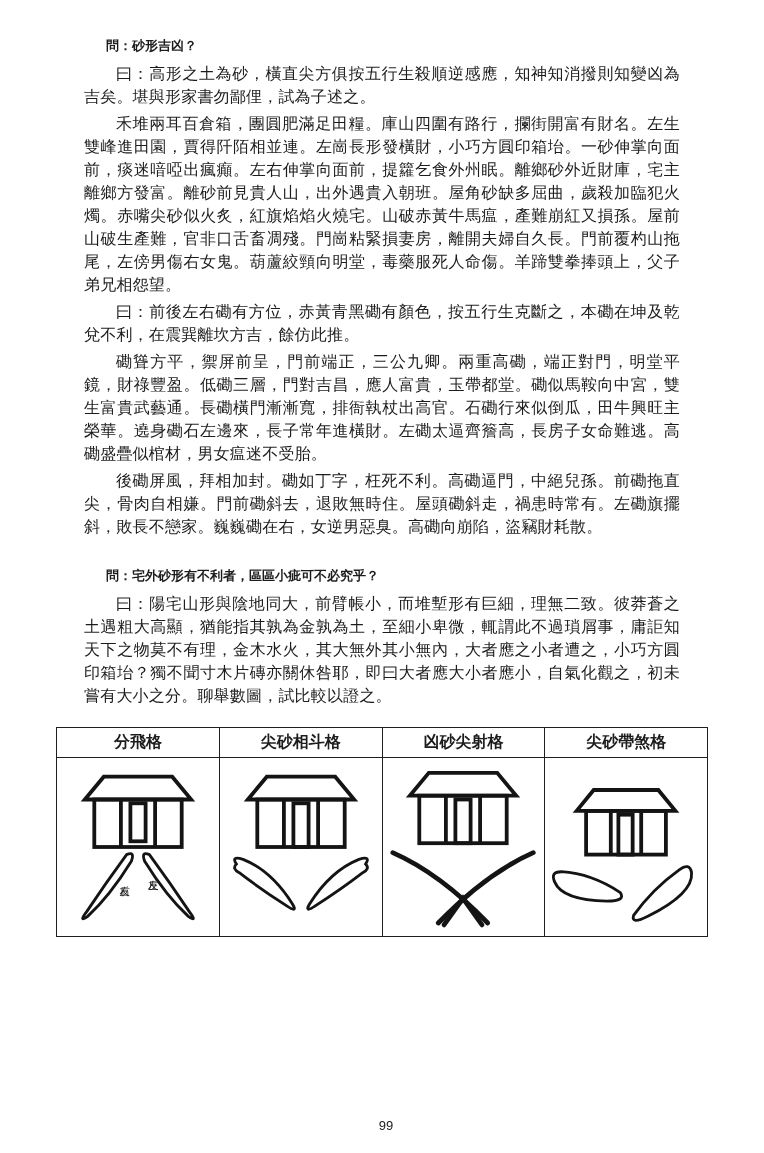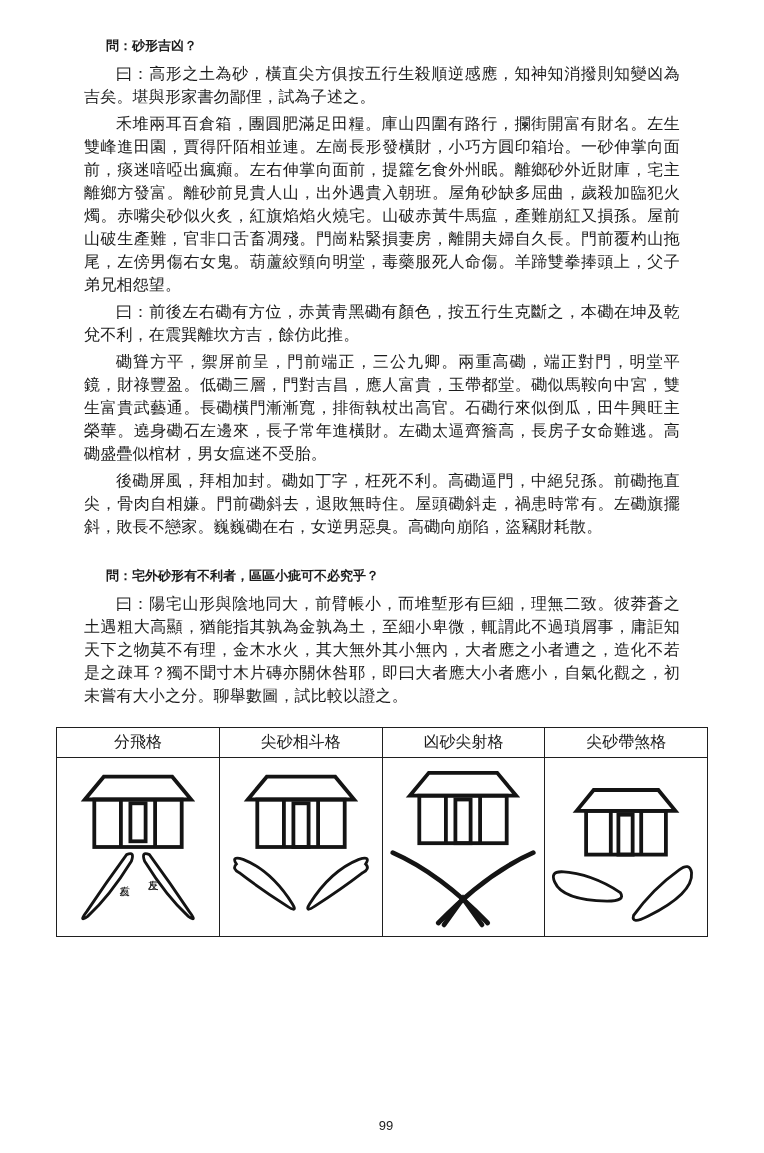--- a/index.html
+++ b/index.html
@@ -23,21 +23,21 @@
     letter-spacing:0.2px;
   }
   table.diagram-table{
     margin:20px 56px 0 56px;
     width:652px;
     border-collapse:collapse;
     table-layout:fixed;
   }
   table.diagram-table th{
     border:1px solid #1f1f1f;
-    font-size:16px;font-weight:normal;
+    font-size:16px;font-weight:bold;
     padding:4px 0;
     font-family:"Liberation Serif","DejaVu Serif",serif;
   }
   table.diagram-table td{
     border:1px solid #1f1f1f;
     height:178px;
     text-align:center;vertical-align:middle;
     padding:0;
   }
   .diagram-svg{display:block;margin:0 auto;}
@@ -55,21 +55,21 @@
 
   <h3 class="q-heading">問：砂形吉凶？</h3>
   <p class="body-para">曰：高形之土為砂，橫直尖方俱按五行生殺順逆感應，知神知消撥則知變凶為吉矣。堪與形家書勿鄙俚，試為子述之。</p>
   <p class="body-para">禾堆兩耳百倉箱，團圓肥滿足田糧。庫山四圍有路行，攔街開富有財名。左生雙峰進田園，賈得阡陌相並連。左崗長形發橫財，小巧方圓印箱坮。一砂伸掌向面前，痰迷喑啞出瘋癲。左右伸掌向面前，提籮乞食外州眠。離鄉砂外近財庫，宅主離鄉方發富。離砂前見貴人山，出外遇貴入朝班。屋角砂缺多屈曲，歲殺加臨犯火燭。赤嘴尖砂似火炙，紅旗焰焰火燒宅。山破赤黃牛馬瘟，產難崩紅又損孫。屋前山破生產難，官非口舌畜凋殘。門崗粘緊損妻房，離開夫婦自久長。門前覆杓山拖尾，左傍男傷右女鬼。葫蘆絞頸向明堂，毒藥服死人命傷。羊蹄雙拳捧頭上，父子弟兄相怨望。</p>
 
   <p class="body-para">曰：前後左右磡有方位，赤黃青黑磡有顏色，按五行生克斷之，本磡在坤及乾兌不利，在震巽離坎方吉，餘仿此推。</p>
   <p class="body-para">磡聳方平，禦屏前呈，門前端正，三公九卿。兩重高磡，端正對門，明堂平鏡，財祿豐盈。低磡三層，門對吉昌，應人富貴，玉帶都堂。磡似馬鞍向中宮，雙生富貴武藝通。長磡橫門漸漸寬，排衙執杖出高官。石磡行來似倒瓜，田牛興旺主榮華。遶身磡石左邊來，長子常年進橫財。左磡太逼齊簷高，長房子女命難逃。高磡盛疊似棺材，男女瘟迷不受胎。</p>
   <p class="body-para">後磡屏風，拜相加封。磡如丁字，枉死不利。高磡逼門，中絕兒孫。前磡拖直尖，骨肉自相嫌。門前磡斜去，退敗無時住。屋頭磡斜走，禍患時常有。左磡旗擺斜，敗長不戀家。巍巍磡在右，女逆男惡臭。高磡向崩陷，盜竊財耗散。</p>
 
   <h3 class="q-heading gap">問：宅外砂形有不利者，區區小疵可不必究乎？</h3>
-  <p class="body-para">曰：陽宅山形與陰地同大，前臂帳小，而堆塹形有巨細，理無二致。彼莽蒼之土遇粗大高顯，猶能指其孰為金孰為土，至細小卑微，輒謂此不過瑣屑事，庸詎知天下之物莫不有理，金木水火，其大無外其小無內，大者應之小者遭之，造化不若是之疎耳？獨不聞寸木片磚亦關休咎耶，即曰大者應大小者應小，自氣化觀之，初未嘗有大小之分。聊舉數圖，試比較以證之。</p>
+  <p class="body-para">曰：陽宅山形與陰地同大，前臂帳小，而堆塹形有巨細，理無二致。彼莽蒼之土遇粗大高顯，猶能指其孰為金孰為土，至細小卑微，輒謂此不過瑣屑事，庸詎知天下之物莫不有理，金木水火，其大無外其小無內，大者應之小者遭之，小巧方圓印箱坮？獨不聞寸木片磚亦關休咎耶，即曰大者應大小者應小，自氣化觀之，初未嘗有大小之分。聊舉數圖，試比較以證之。</p>
 
 </div>
 
 <table class="diagram-table">
   <thead>
     <tr>
       <th>分飛格</th>
       <th>尖砂相斗格</th>
       <th>凶砂尖射格</th>
       <th>尖砂帶煞格</th>

